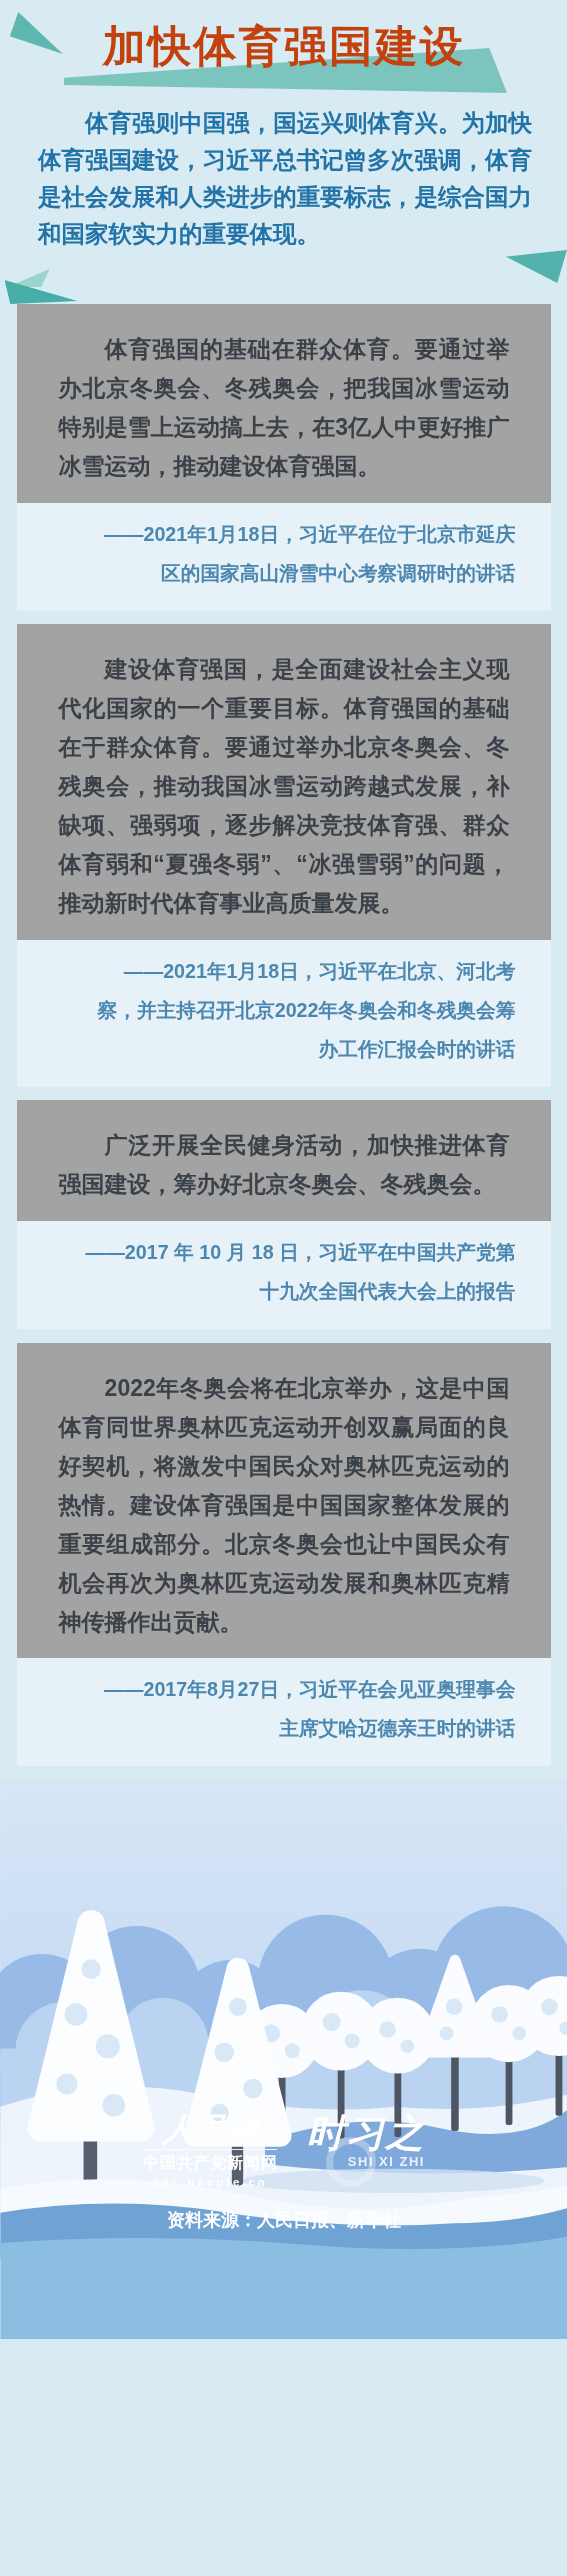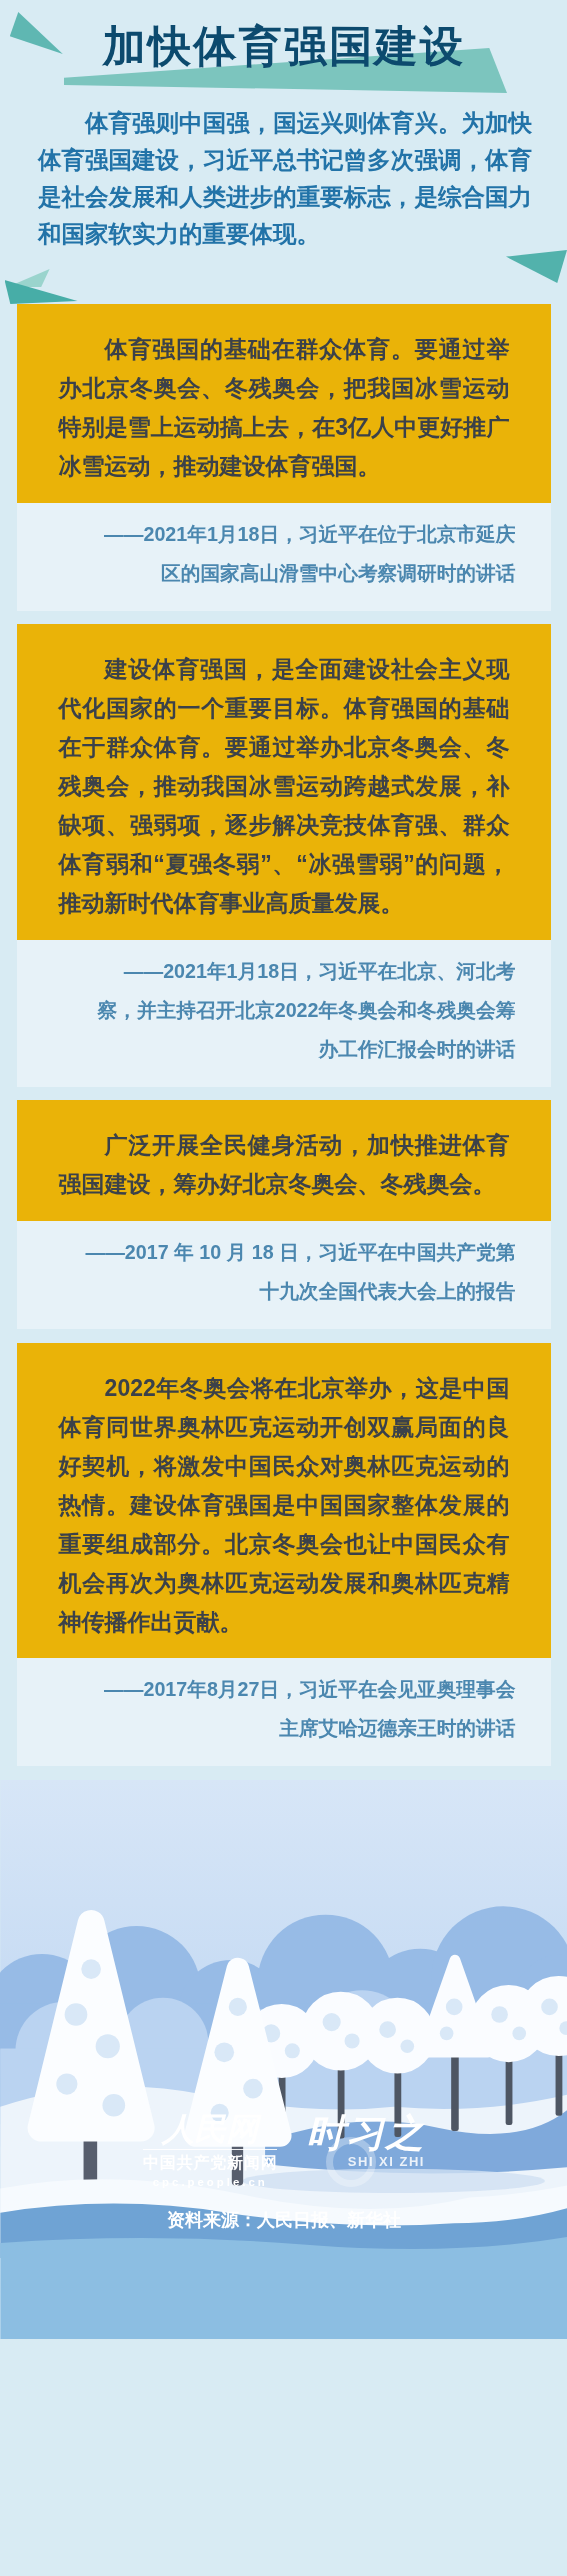--- a/index.html
+++ b/index.html
@@ -16,28 +16,28 @@
     background:#5FB7B2; clip-path:polygon(16% 0, 0 58%, 100% 100%); }
   .tri-bottom-left-light { left:7.6px; top:269px; width:42px; height:18px;
     background:#9AD4CD; clip-path:polygon(0 100%, 100% 0, 80% 100%); }
   .tri-bottom-left-dark { left:4.5px; top:280px; width:73px; height:24px;
     background:#47ADA7; clip-path:polygon(0 0, 8% 100%, 100% 88%); }
   .tri-right { left:506px; top:250px; width:61px; height:33px;
     background:#52B2AC; clip-path:polygon(0 20%, 100% 0, 84% 100%); }
   .title-swoosh { position:absolute; left:64px; top:48px; width:443px; height:45px;
     background:#7CC5BE; clip-path:polygon(0 66%, 96% 0, 100% 100%, 0 82%); }
   .main-title { position:relative; z-index:2; padding-top:18px; text-align:center;
-    font-size:43px; font-weight:900; letter-spacing:2.3px; color:#0c4a6e; }
+    font-size:43px; font-weight:900; letter-spacing:2.3px; color:#c2410c; }
   .intro { position:relative; z-index:2; margin:29px 36px 0 38px;
     font-size:23.5px; line-height:37px; font-weight:bold; color:#2273A8;
     text-align:justify; text-indent:2em; }
   
   .card { margin:0 16.6px 13.6px 16.6px; }
   .card:last-of-type { margin-bottom:0; }
-  .quote { background:#eab308; padding:26px 42px 16.6px 42px;
+  .quote { background:#a3a3a3; padding:26px 42px 16.6px 42px;
     font-size:23px; line-height:39px; font-weight:600; color:#3B4149;
     text-align:justify; text-indent:2em; }
   .source { background:#E7F2F8; padding:12px 36px 18px 68px;
     font-size:19.7px; line-height:39px; font-weight:700; color:#4B87AF;
     text-align:right; }
   
   .scene { position:relative; width:568px; height:559px; }
   .scene svg { display:block; }
   .scene-footer { position:absolute; left:0; right:0; top:331px;
     color:#fff; text-align:center; }

